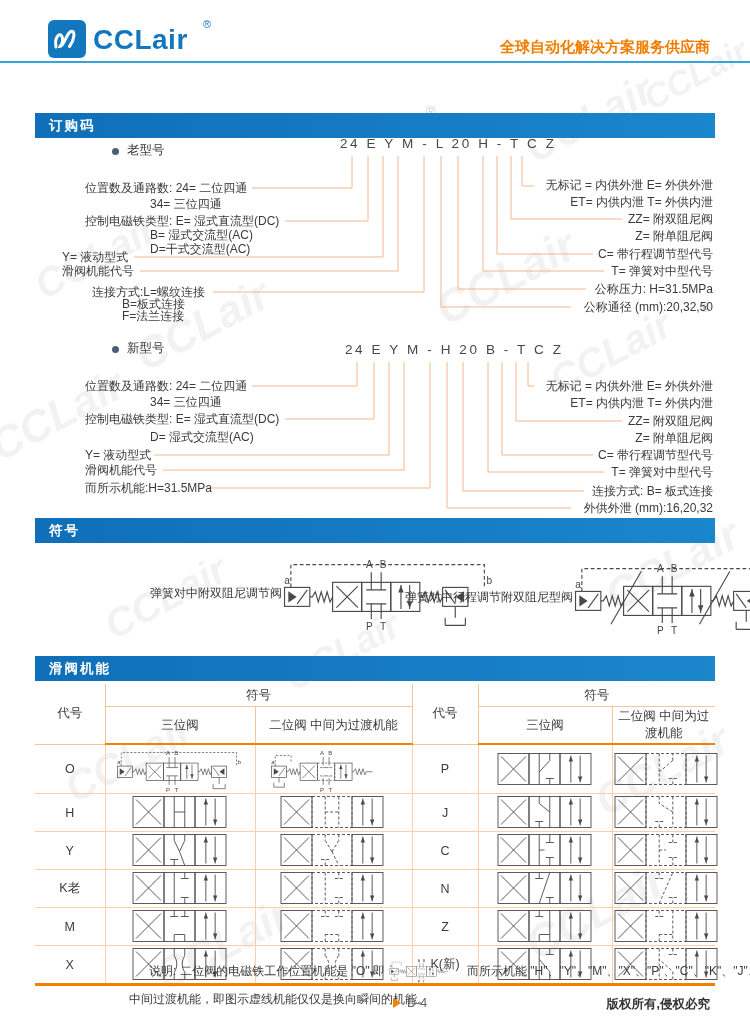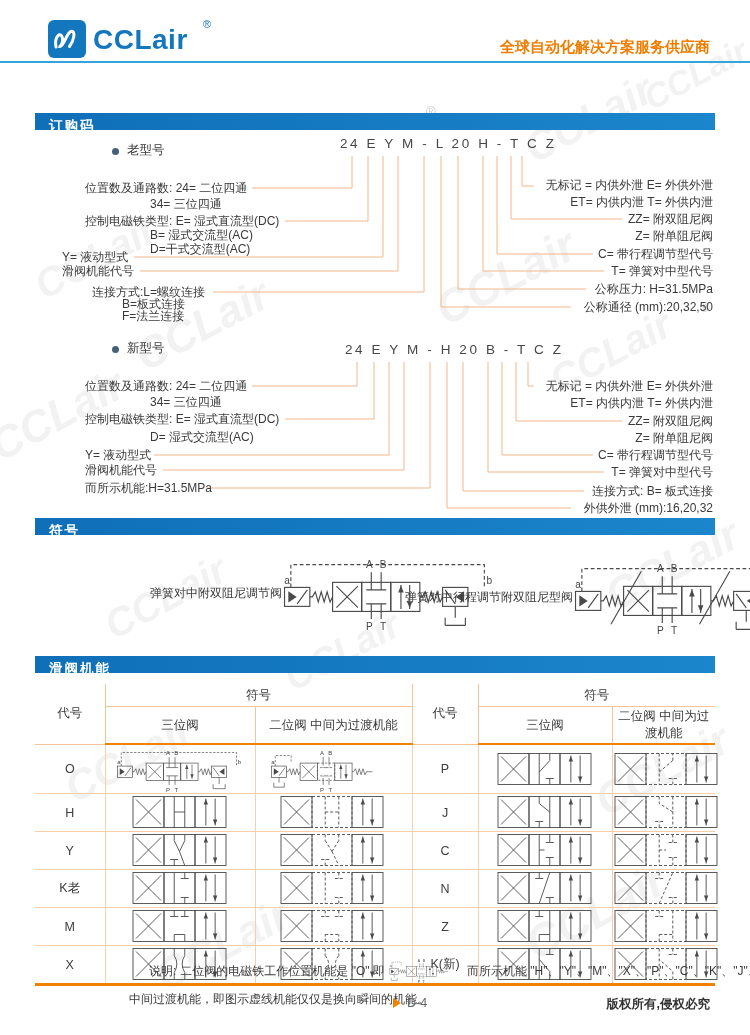--- a/index.html
+++ b/index.html
@@ -12,21 +12,21 @@
   .regwm.onbar{color:rgba(255,255,255,.55);}
   
   .logo-box{position:absolute;left:48px;top:20px;width:38px;height:38px;border-radius:6px;
             background:#1377be;}
   .logo-text{position:absolute;left:93px;top:24px;font-size:28px;font-weight:bold;color:#1377be;
              letter-spacing:.5px;}
   .logo-reg{position:absolute;left:203px;top:18px;font-size:11px;color:#1377be;}
   .slogan{position:absolute;right:40px;top:38px;font-size:15px;font-weight:bold;color:#f07d00;}
   .header-rule{position:absolute;left:0;top:61px;width:750px;height:2px;background:#35a3dc;}
   
-  .bar{position:absolute;left:35px;width:680px;height:17px;background:linear-gradient(90deg,#0f6fb8,#1b86cc);
+  .bar{position:absolute;left:35px;width:680px;height:25px;background:linear-gradient(90deg,#0f6fb8,#1b86cc);
        color:#fff;font-size:13.5px;font-weight:bold;line-height:25px;padding-left:14px;
        letter-spacing:2px;box-sizing:border-box;}
   
   .bullet{position:absolute;width:7px;height:7px;border-radius:50%;background:#46607a;}
   .bullet-label{position:absolute;font-size:12.5px;color:#3a3a3a;}
   .model-code{position:absolute;font-size:13.5px;font-weight:400;color:#474747;letter-spacing:2.6px;}
   .olabel,.rlabel{position:absolute;font-size:12px;color:#3a3a3a;white-space:nowrap;height:16px;line-height:16px;}
   .rlabel{text-align:right;}
   .lines-svg{position:absolute;left:0;top:0;pointer-events:none;}
   

